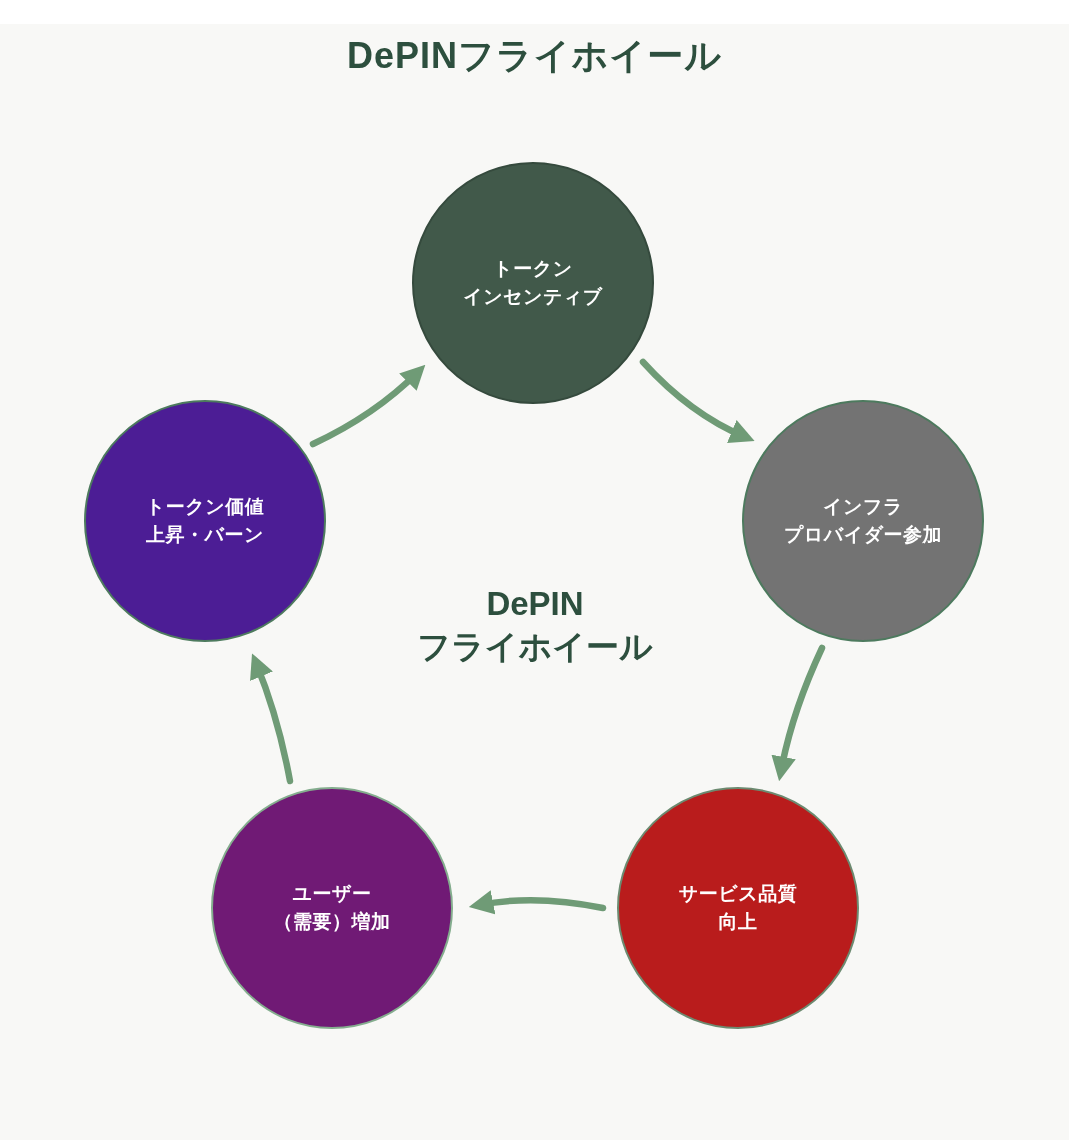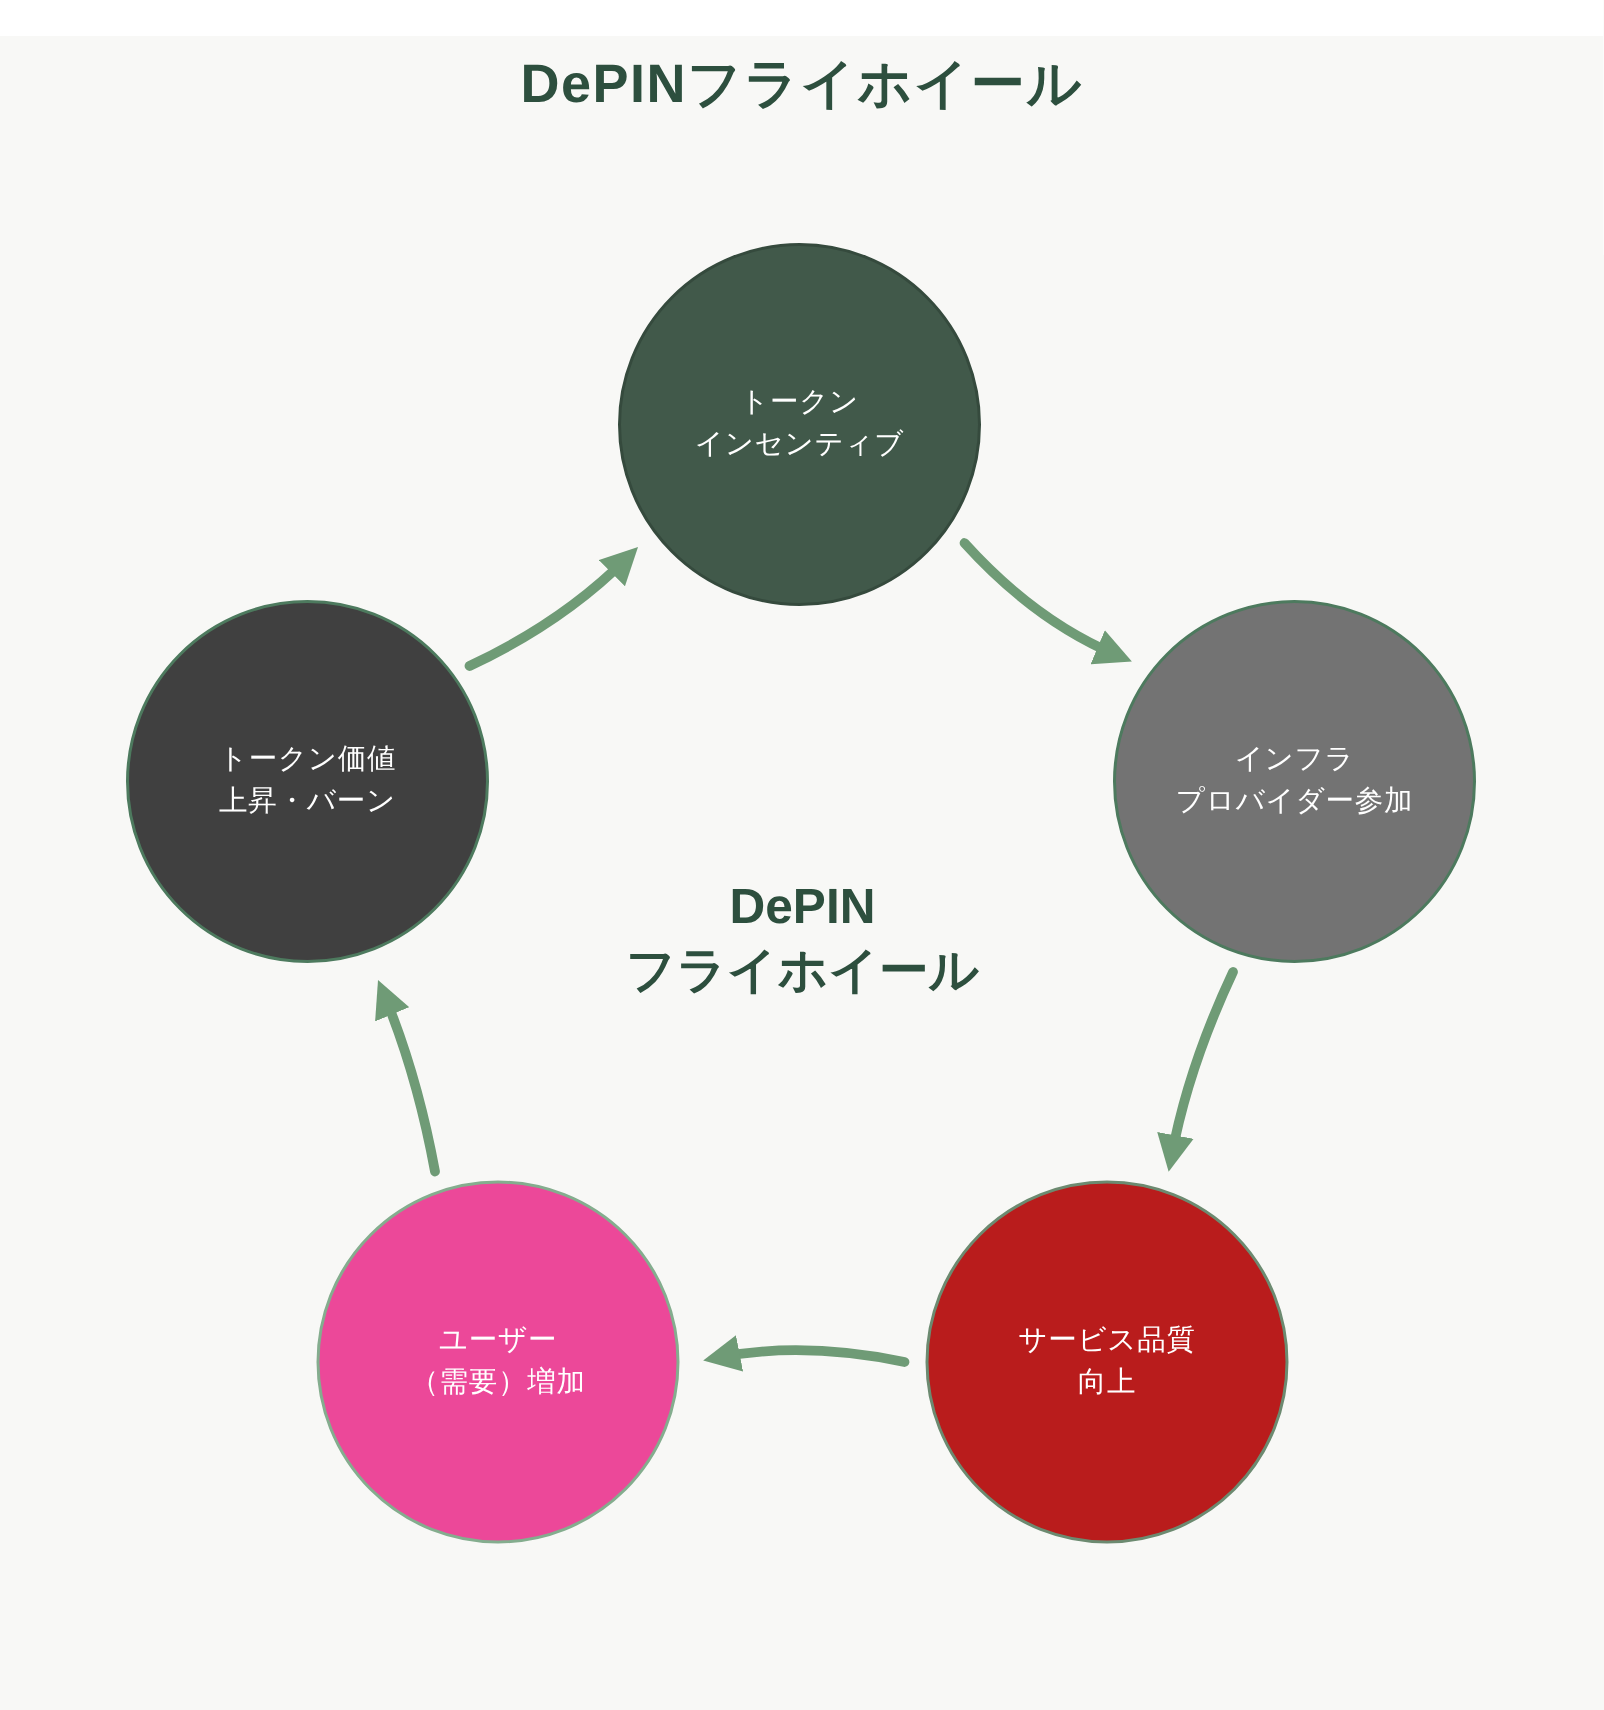--- a/index.html
+++ b/index.html
@@ -41,21 +41,21 @@
     border: 2px solid rgba(0,0,0,0.10);
     box-sizing: border-box;
     display: flex;
     align-items: center;
     justify-content: center;
     text-align: center;
   }
   .node-label {
     color: #ffffff;
     font-size: 19px;
-    font-weight: 400;
+    font-weight: 700;
     line-height: 1.5;
     white-space: pre-line;
     letter-spacing: 0.5px;
   }
   .node-top          { left: 412px; top: 138px; }
   .node-right        { left: 742px; top: 376px; }
   .node-bottom-right { left: 617px; top: 763px; }
   .node-bottom-left  { left: 211px; top: 763px; }
   .node-left         { left:  84px; top: 376px; }
   .center-label {
@@ -99,26 +99,26 @@
   <div class="node node-right" style="background: #737373; border-color: rgb(77, 122, 94);">
     <span class="node-label" style="color: rgb(255, 255, 255);">インフラ
 プロバイダー参加</span>
   </div>
 
   <div class="node node-bottom-right" style="background: #b91c1c; border-color: rgb(108, 138, 112);">
     <span class="node-label" style="color: rgb(255, 255, 255);">サービス品質
 向上</span>
   </div>
 
-  <div class="node node-bottom-left" style="background: #ec4899; border-color: rgb(132, 173, 142);">
+  <div class="node node-bottom-left" style="background: #701a75; border-color: rgb(132, 173, 142);">
     <span class="node-label" style="color: rgb(255, 255, 255);">ユーザー
 （需要）増加</span>
   </div>
 
-  <div class="node node-left" style="background: #404040; border-color: rgb(77, 122, 94);">
+  <div class="node node-left" style="background: #4c1d95; border-color: rgb(77, 122, 94);">
     <span class="node-label" style="color: rgb(255, 255, 255);">トークン価値
 上昇・バーン</span>
   </div>
 
   <div class="center-label" style="color: rgb(45, 79, 62);">DePIN
 フライホイール</div>
 
 </div>
 
 </body></html>

